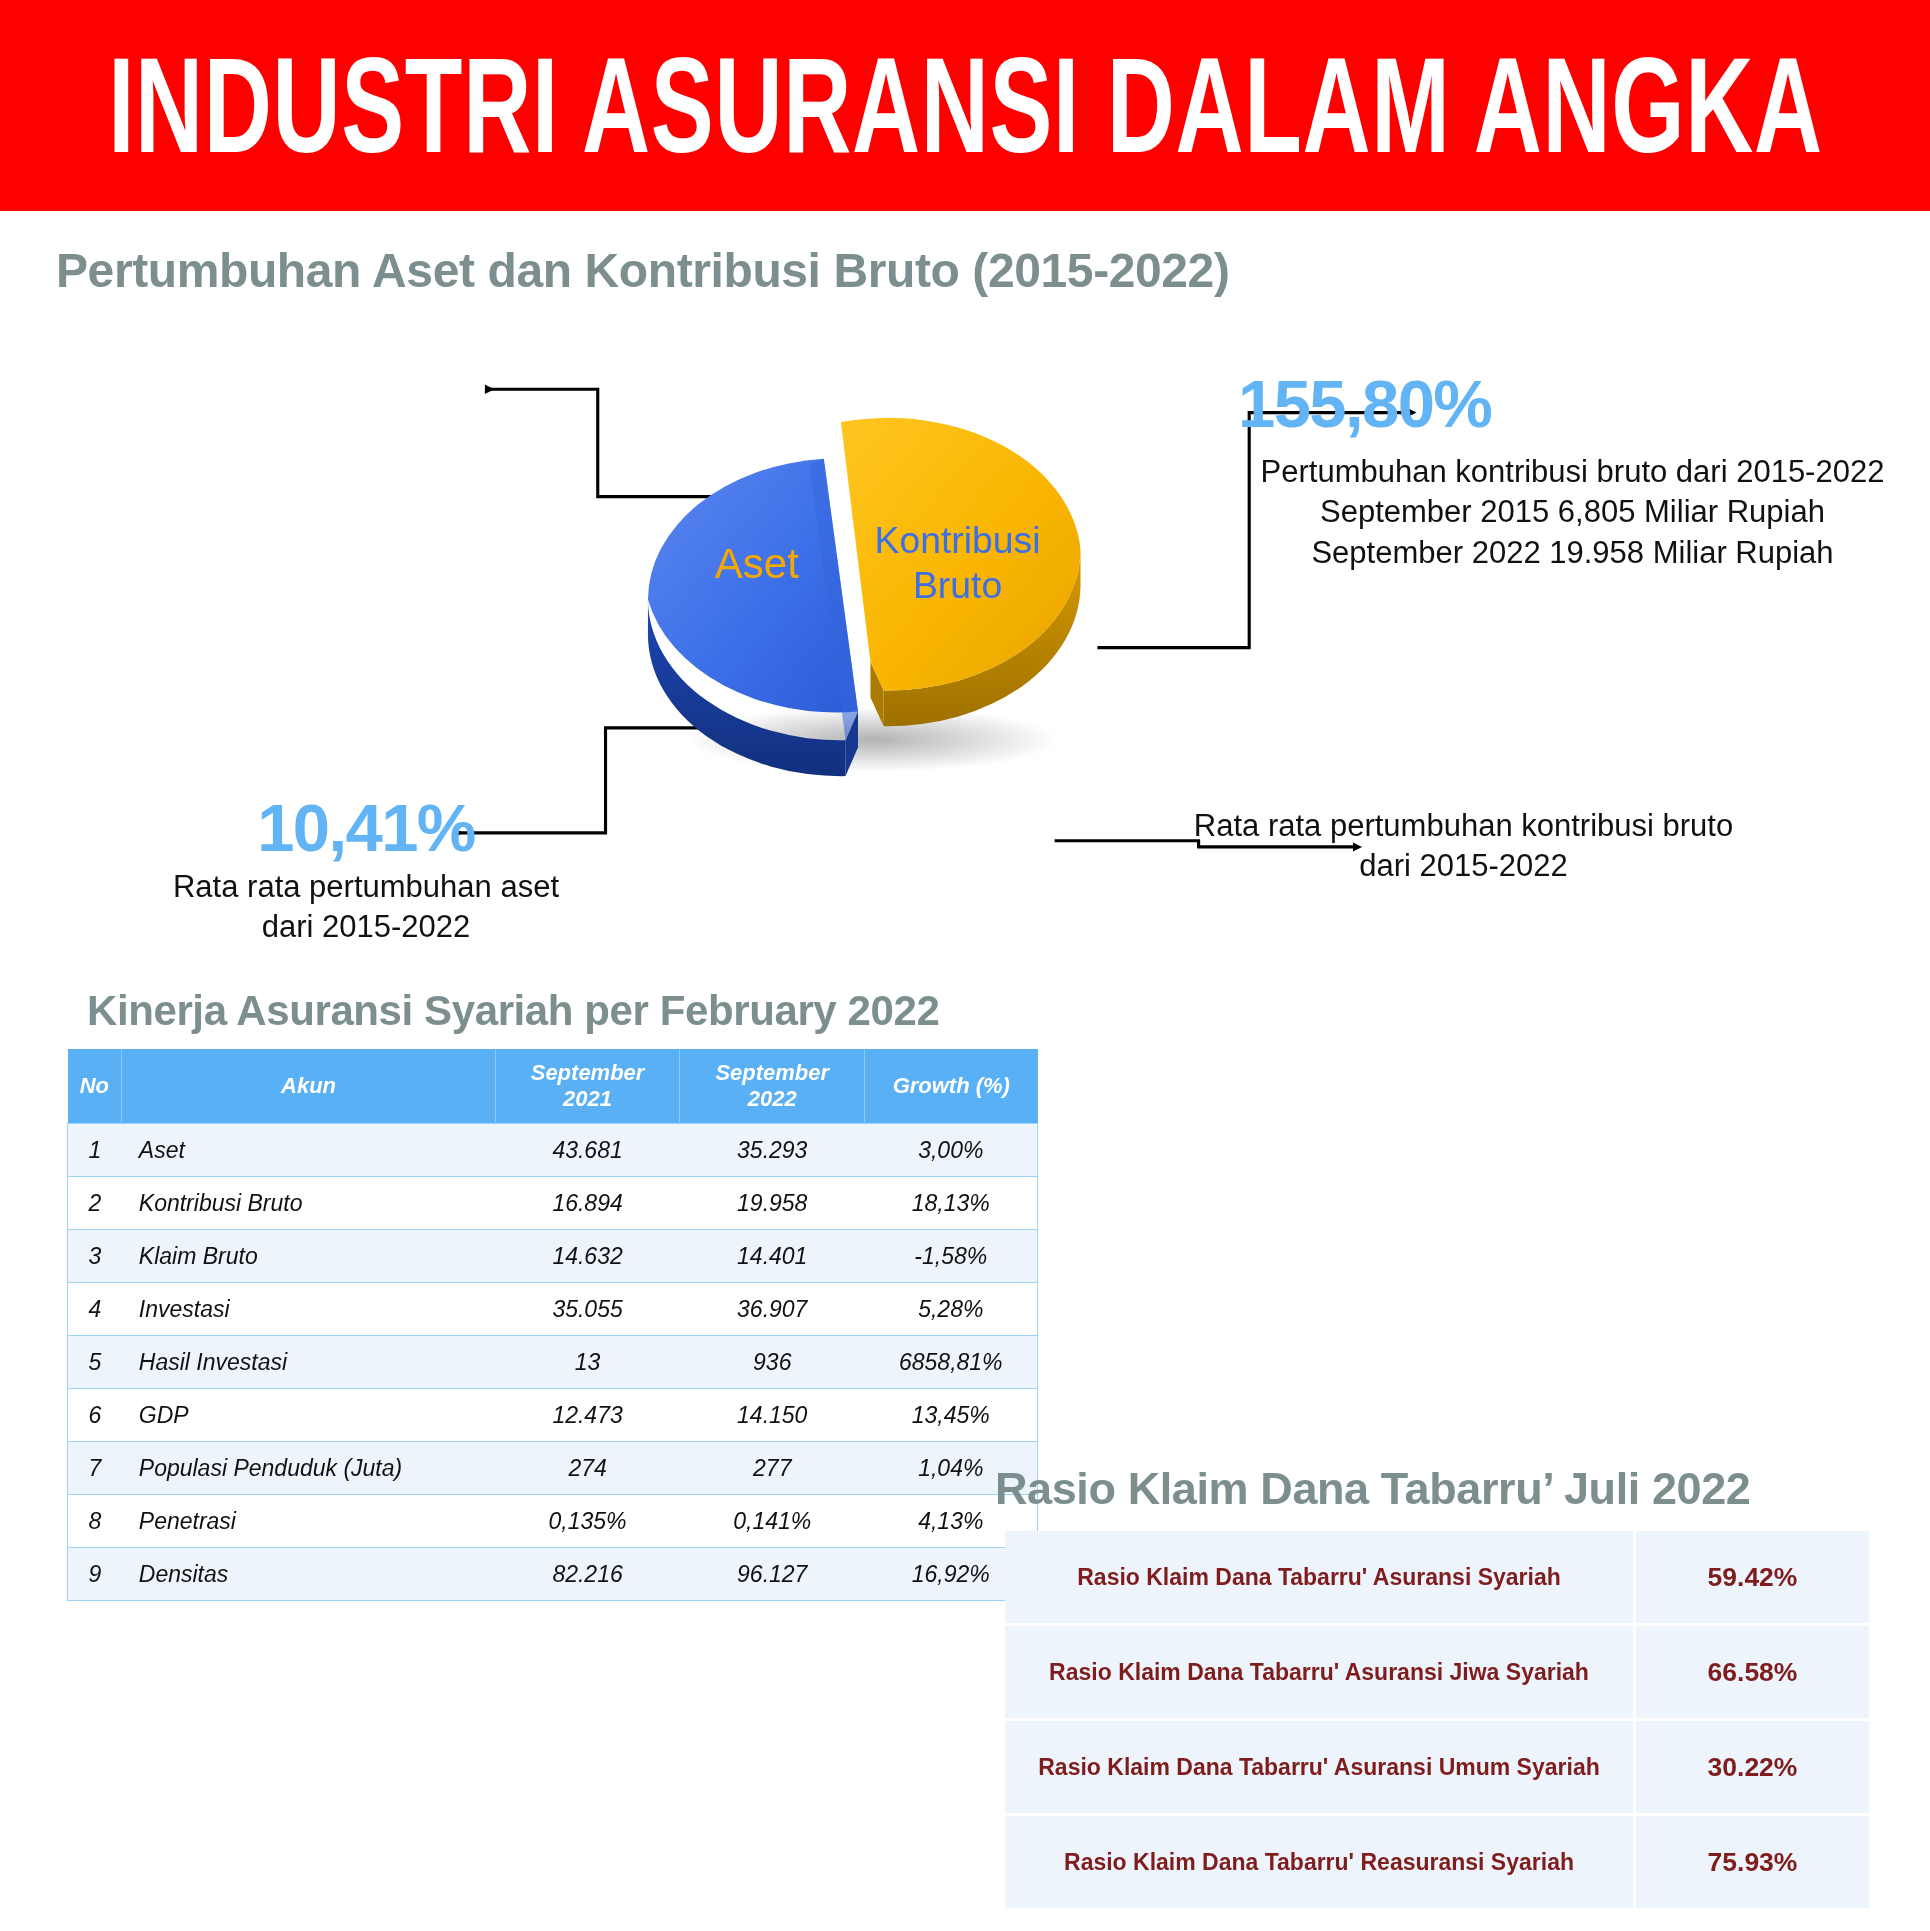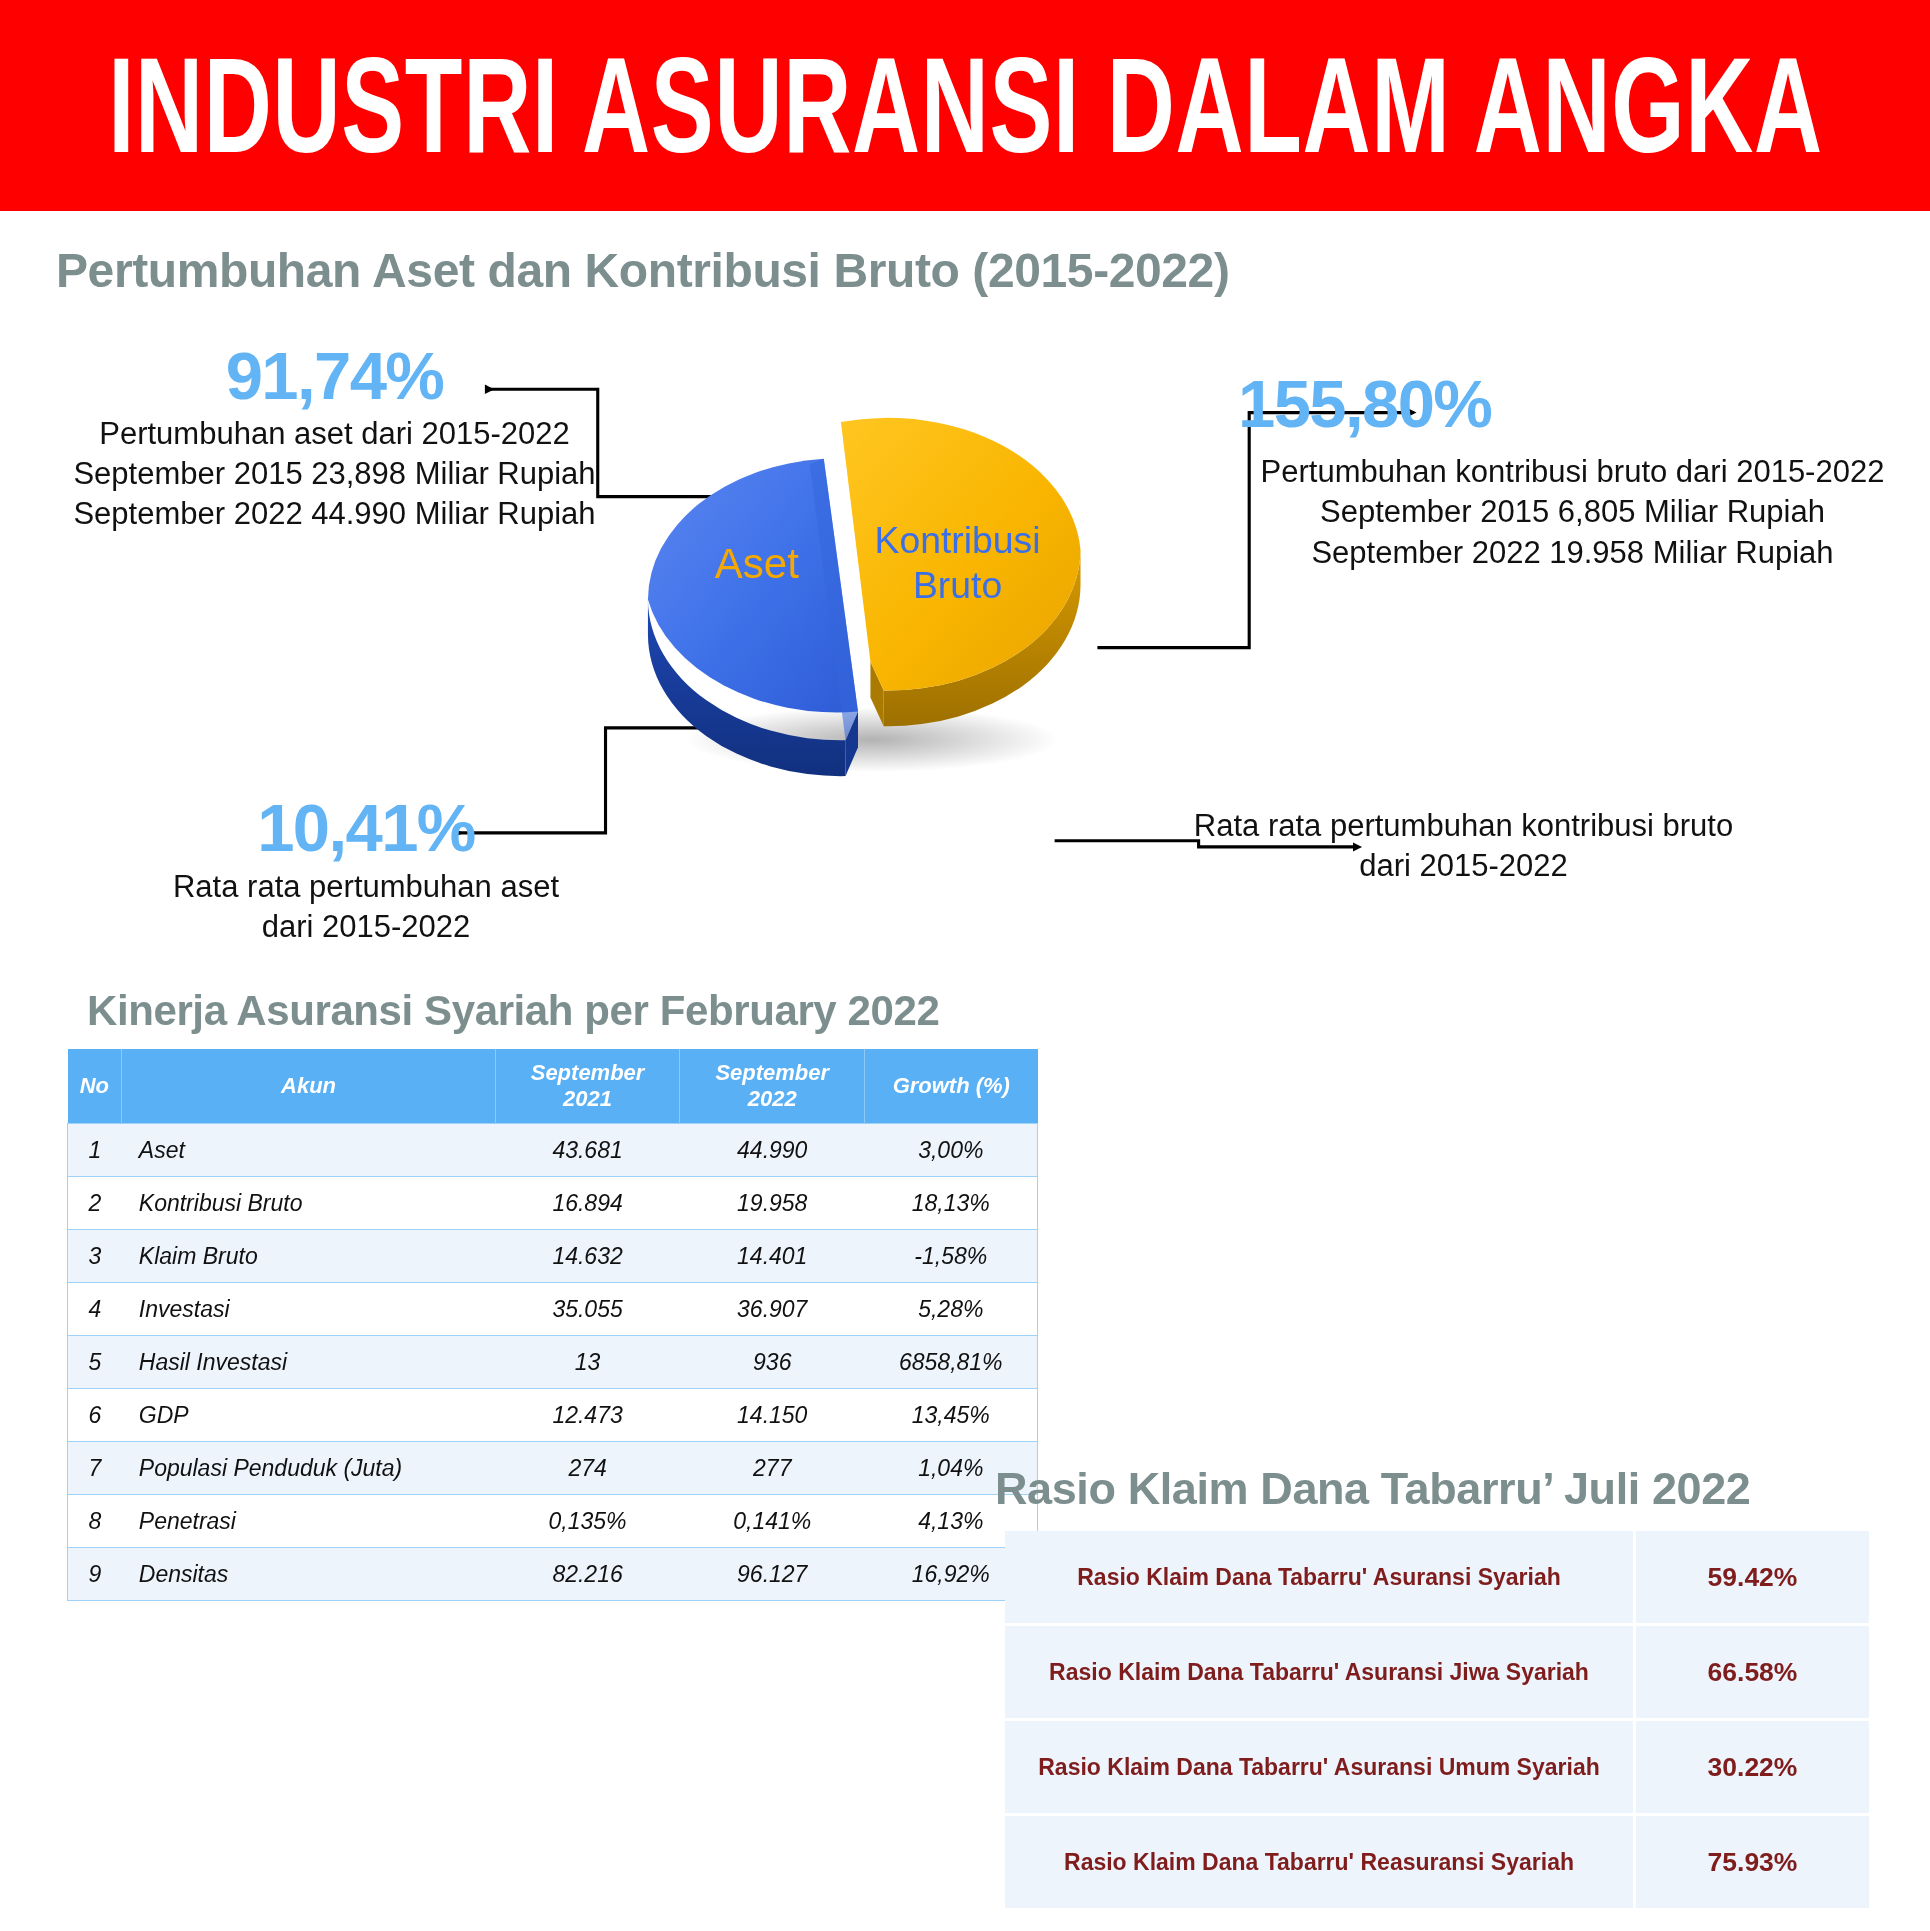--- a/index.html
+++ b/index.html
@@ -257,26 +257,20 @@
                  A 248 182 0 0 1 345 367
                  Z" fill="url(#goldTop)"></path>
       </g>
 
       <text x="182" y="222" font-family="Liberation Sans, sans-serif" font-size="54" fill="#F5A800" text-anchor="middle">Aset</text>
       <text x="440" y="190" font-family="Liberation Sans, sans-serif" font-size="48" fill="#3B6FE8" text-anchor="middle">Kontribusi</text>
       <text x="440" y="248" font-family="Liberation Sans, sans-serif" font-size="48" fill="#3B6FE8" text-anchor="middle">Bruto</text>
     </svg>
   </div>
 
-  <div class="callout" id="callout-aset-growth">
-    <div class="pct">91,74%</div>
-    <div class="desc">Pertumbuhan aset dari 2015-2022
-September 2015 23,898 Miliar Rupiah
-September 2022 44.990 Miliar Rupiah</div>
-  </div>
 
   <div class="callout" id="callout-kb-growth">
     <div class="pct">155,80%</div>
     <div class="desc">Pertumbuhan kontribusi bruto dari 2015-2022
 September 2015 6,805 Miliar Rupiah
 September 2022 19.958 Miliar Rupiah</div>
   </div>
 
   <div class="callout" id="callout-aset-avg">
     <div class="pct">10,41%</div>
@@ -299,21 +293,21 @@
         <th class="col-sep21-h">September 2021</th>
         <th class="col-sep22-h">September 2022</th>
         <th class="col-growth-h">Growth (%)</th>
       </tr>
     </thead>
     <tbody>
       <tr class="odd">
         <td class="col-no">1</td>
         <td class="col-akun">Aset</td>
         <td>43.681</td>
-        <td>44.990</td>
+        <td>35.293</td>
         <td>3,00%</td>
       </tr>
       <tr class="even">
         <td class="col-no">2</td>
         <td class="col-akun">Kontribusi Bruto</td>
         <td>16.894</td>
         <td>19.958</td>
         <td>18,13%</td>
       </tr>
       <tr class="odd">

